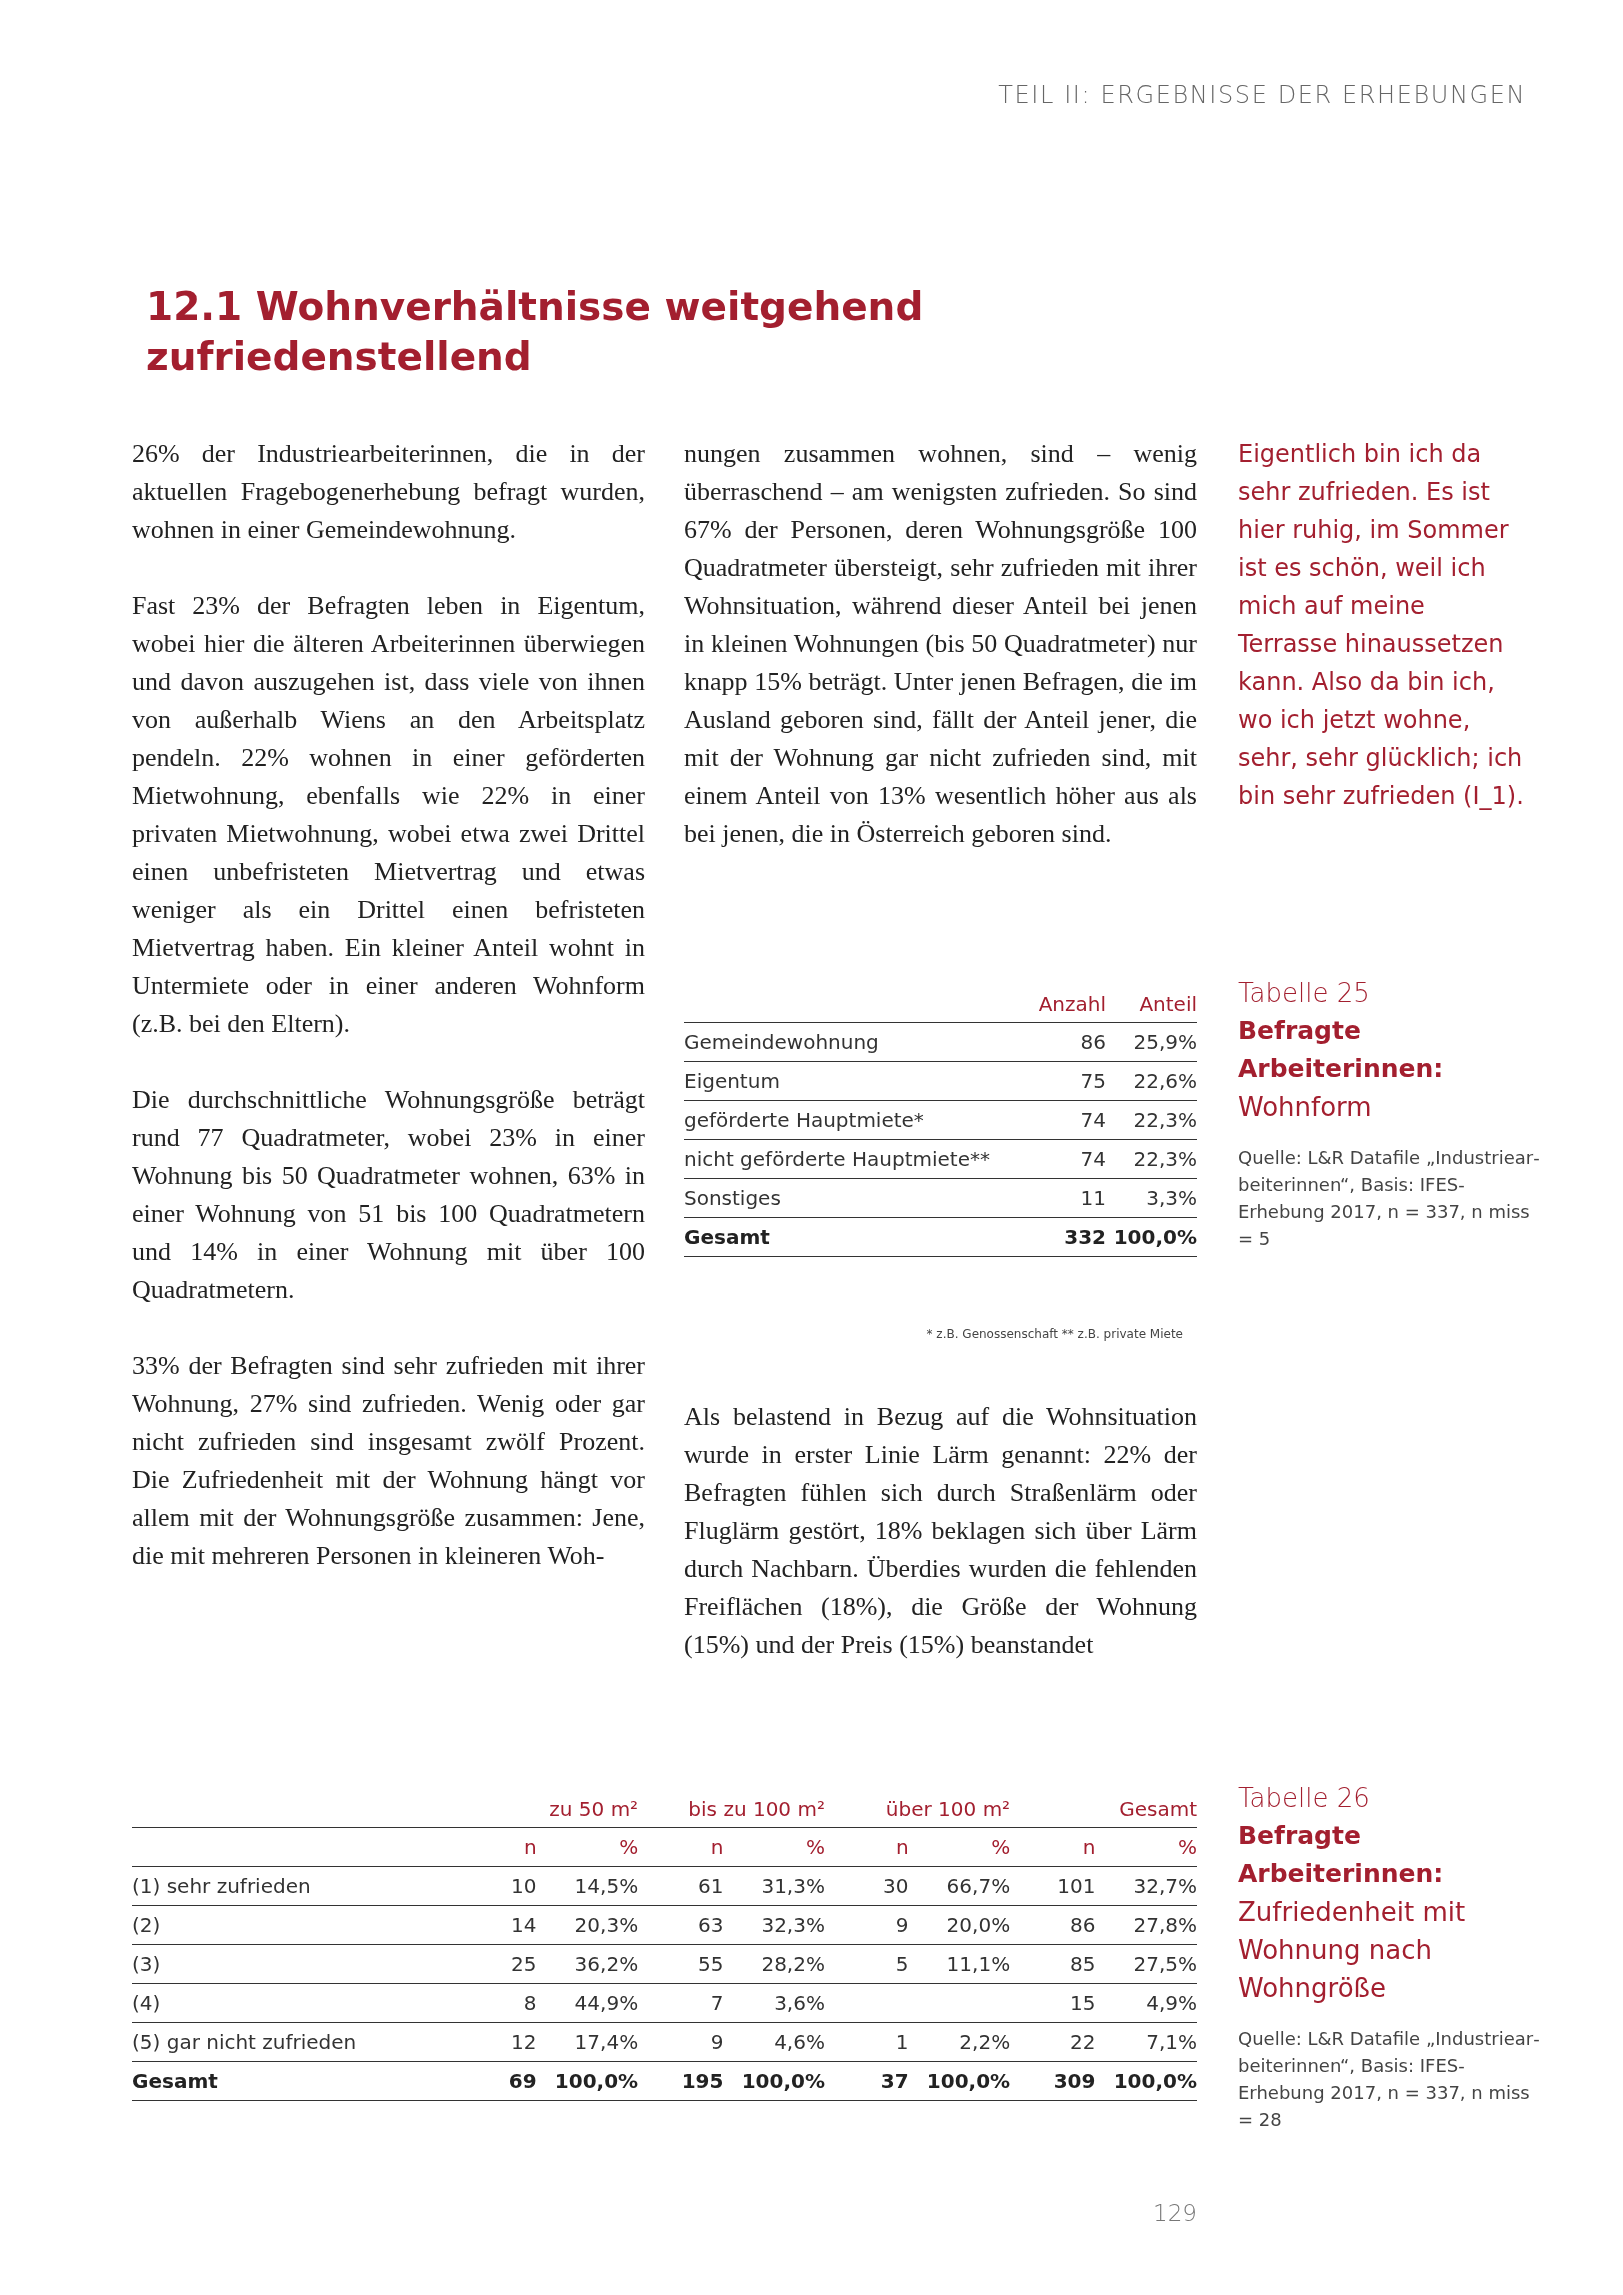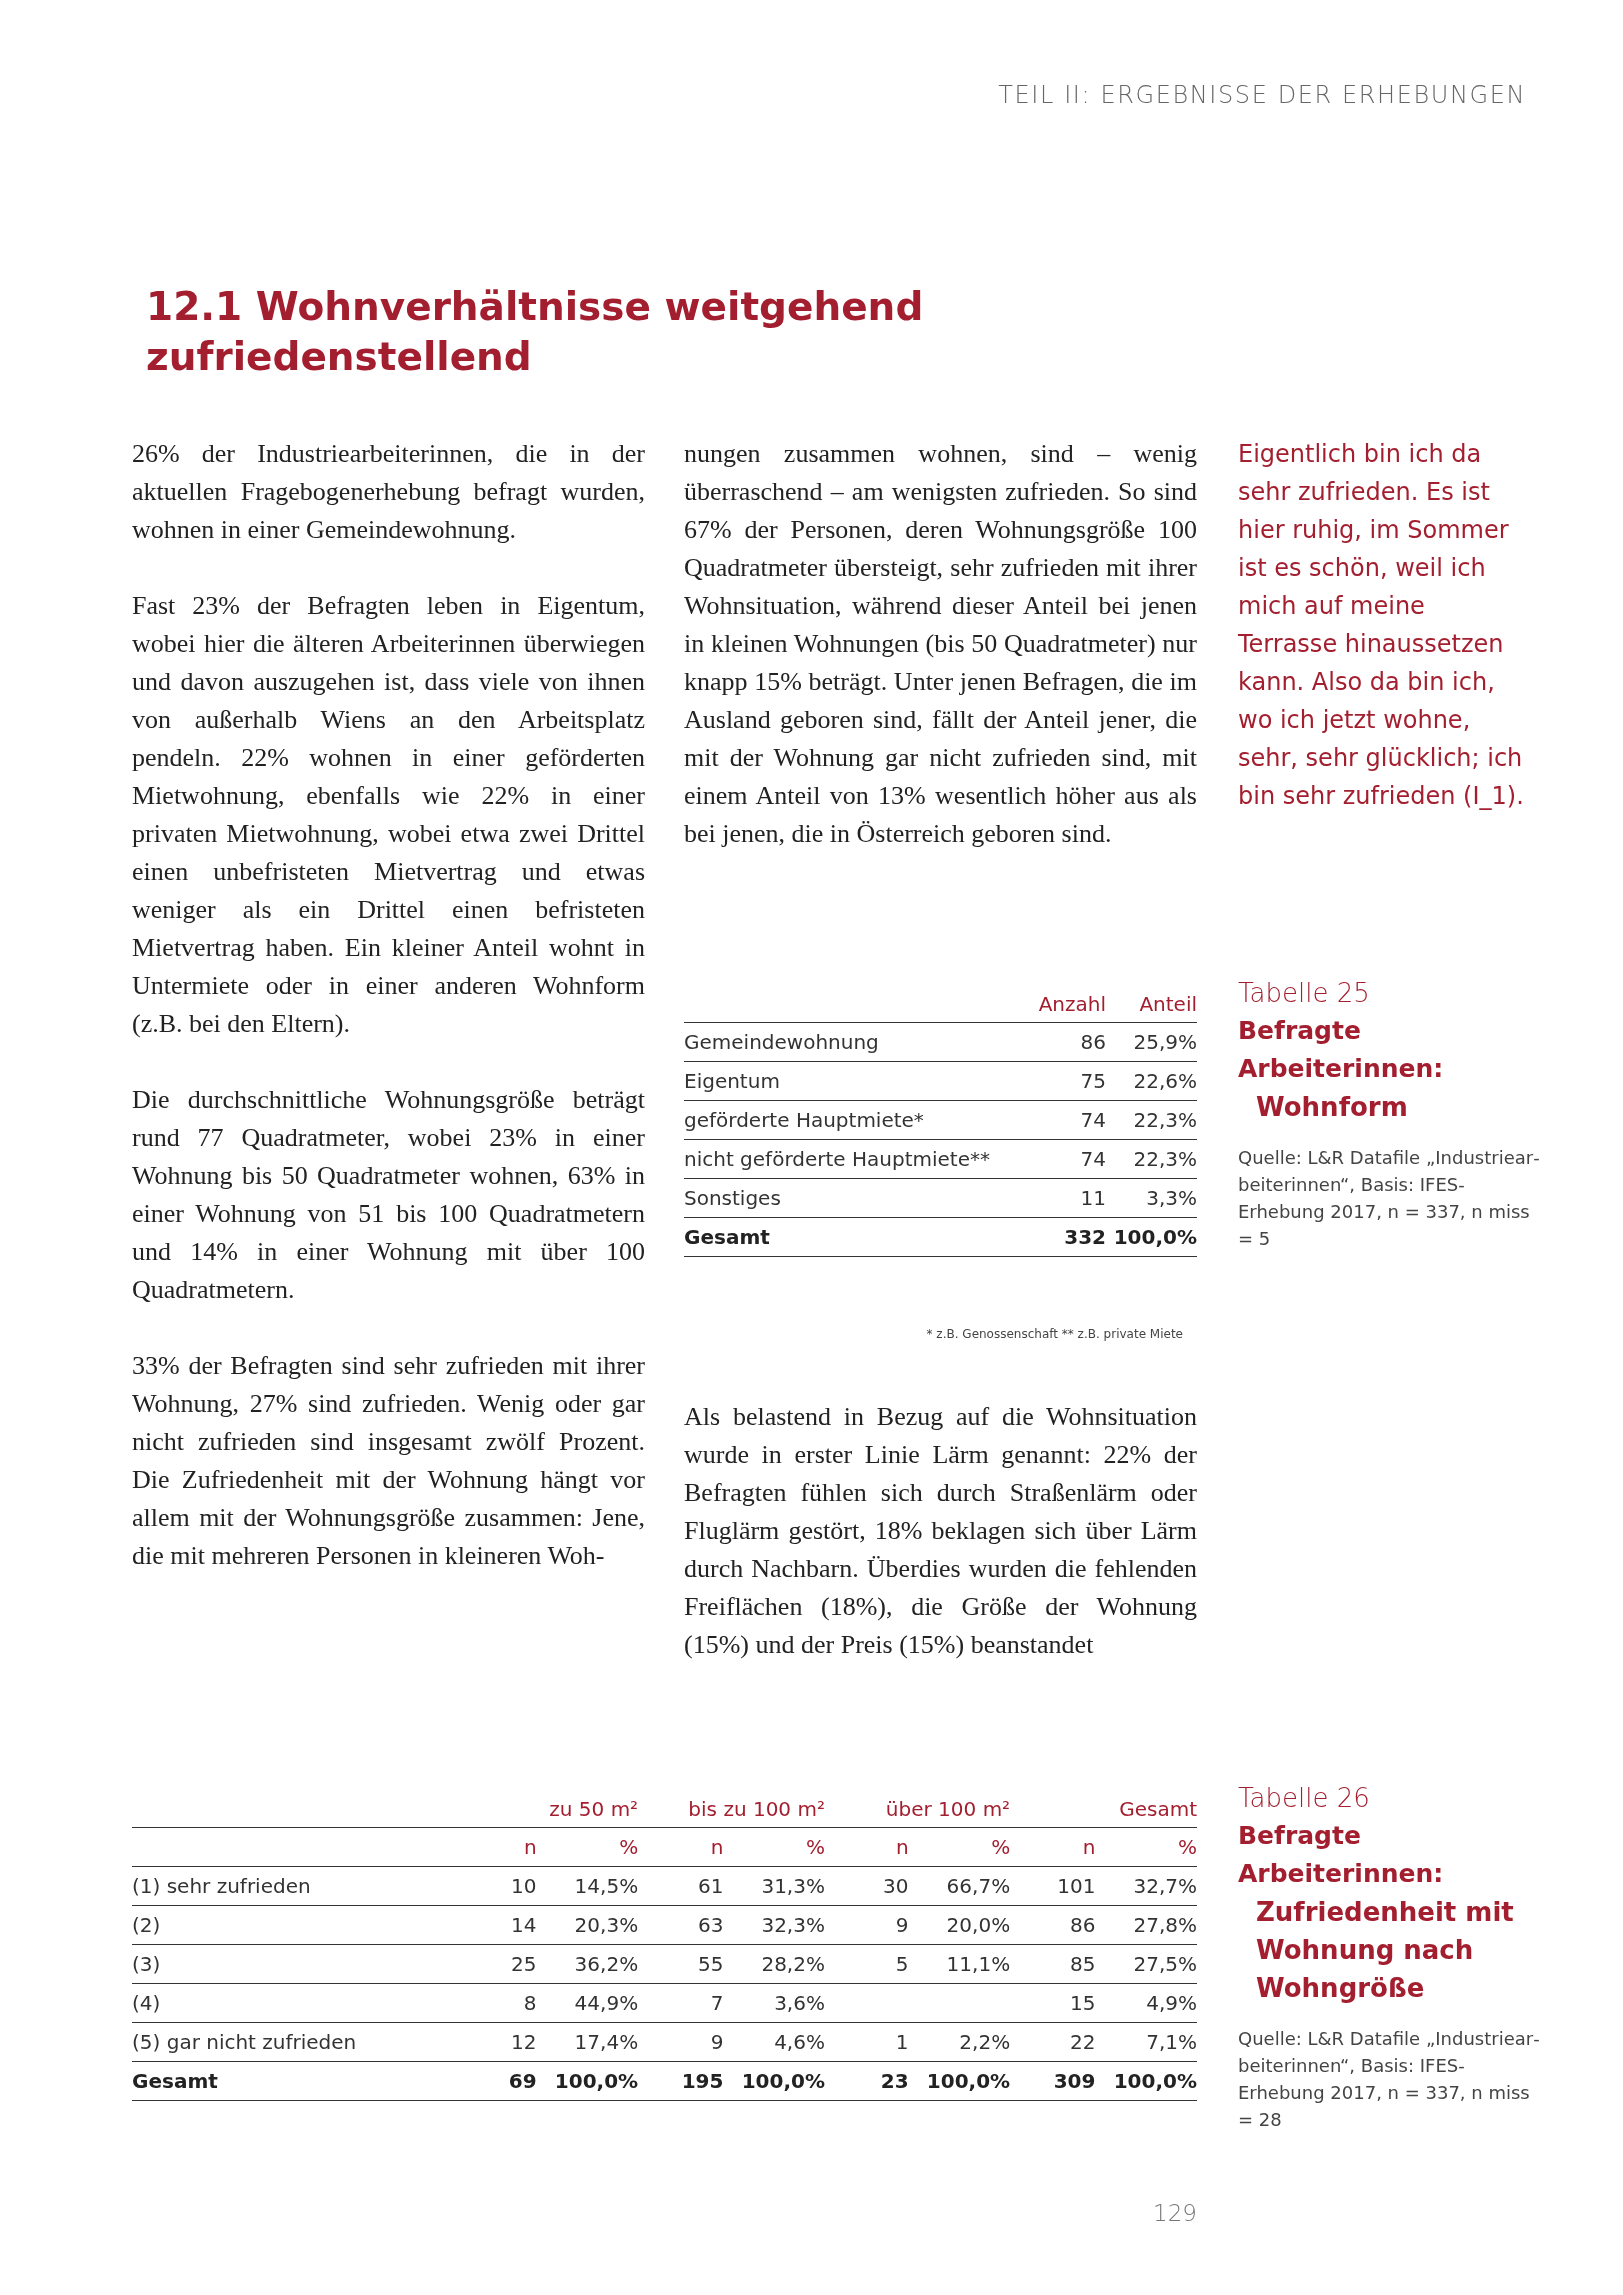--- a/index.html
+++ b/index.html
@@ -15,21 +15,21 @@
   .body-text p { margin: 0 0 38px 0; }
   #col1 { left: 132px; top: 435px; width: 513px; }
   #col2a { left: 684px; top: 435px; width: 513px; }
   #col2b { left: 684px; top: 1398px; width: 513px; }
 
   #quote { left: 1238px; top: 435px; width: 292px; font-size: 24px; line-height: 38px; color: #a31f2f; }
 
   .tcap { color: #a31f2f; font-size: 26px; line-height: 38px; }
   .tcap .num { font-weight: 300; }
   .tcap .bold { font-weight: bold; font-size: 25px; }
-  .tcap .sub { font-weight: 700; margin-left: 18px; }
+  .tcap .sub { font-weight: 400; }
   .tsrc { font-size: 18px; line-height: 27px; color: #444; margin-top: 18px; }
   #cap25 { left: 1238px; top: 974px; width: 308px; }
   #cap26 { left: 1238px; top: 1779px; width: 308px; }
 
   table { border-collapse: collapse; margin-top: 15px; }
   .dtab { font-size: 20px; color: #333; }
   .dtab td, .dtab th { padding: 0; height: 38px; vertical-align: middle; font-weight: normal; }
   .dtab th { color: #a31f2f; }
   .dtab .num { text-align: right; }
   .dtab tr.rule td { border-top: 1.6px solid #333; }
@@ -222,21 +222,21 @@
       <td class="num">2,2%</td>
       <td class="num">22</td>
       <td class="num">7,1%</td>
     </tr>
     <tr class="rule total">
       <td>Gesamt</td>
       <td class="num">69</td>
       <td class="num">100,0%</td>
       <td class="num">195</td>
       <td class="num">100,0%</td>
-      <td class="num">23</td>
+      <td class="num">37</td>
       <td class="num">100,0%</td>
       <td class="num">309</td>
       <td class="num">100,0%</td>
     </tr>
   </tbody>
 </table>
 
 <div id="cap26" class="abs sans">
   <div class="tcap">
     <div class="num">Tabelle 26</div>

